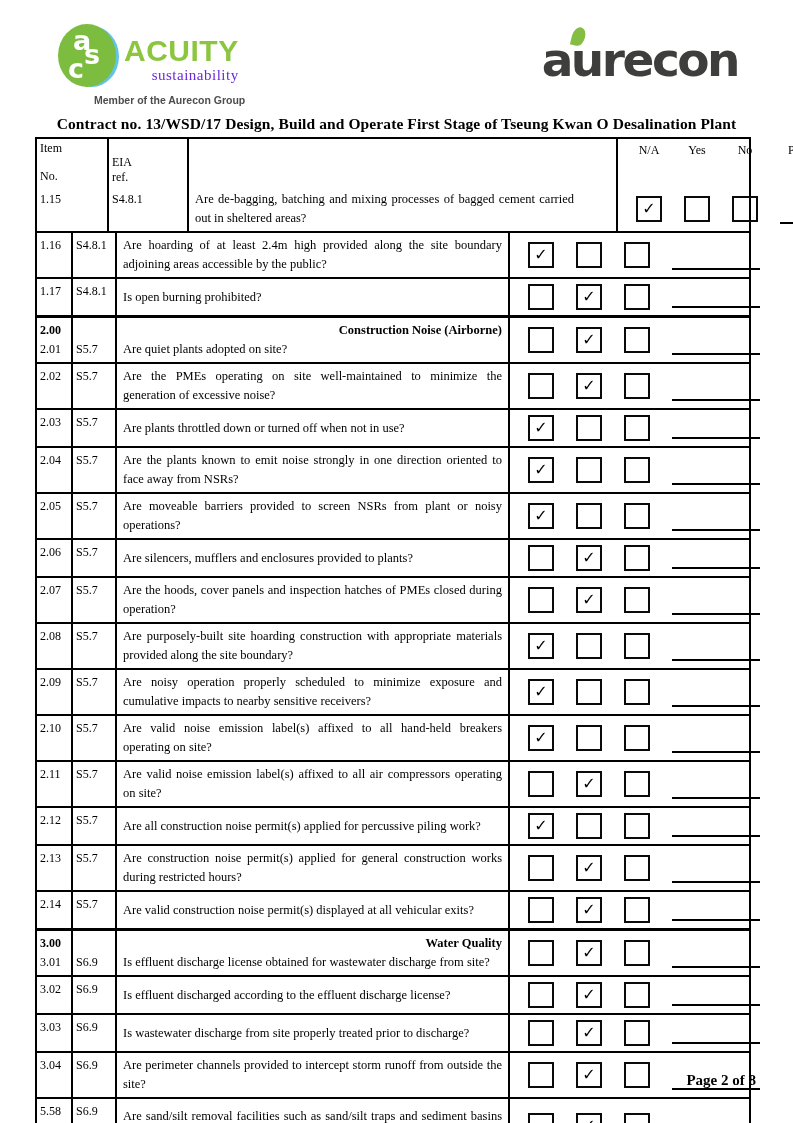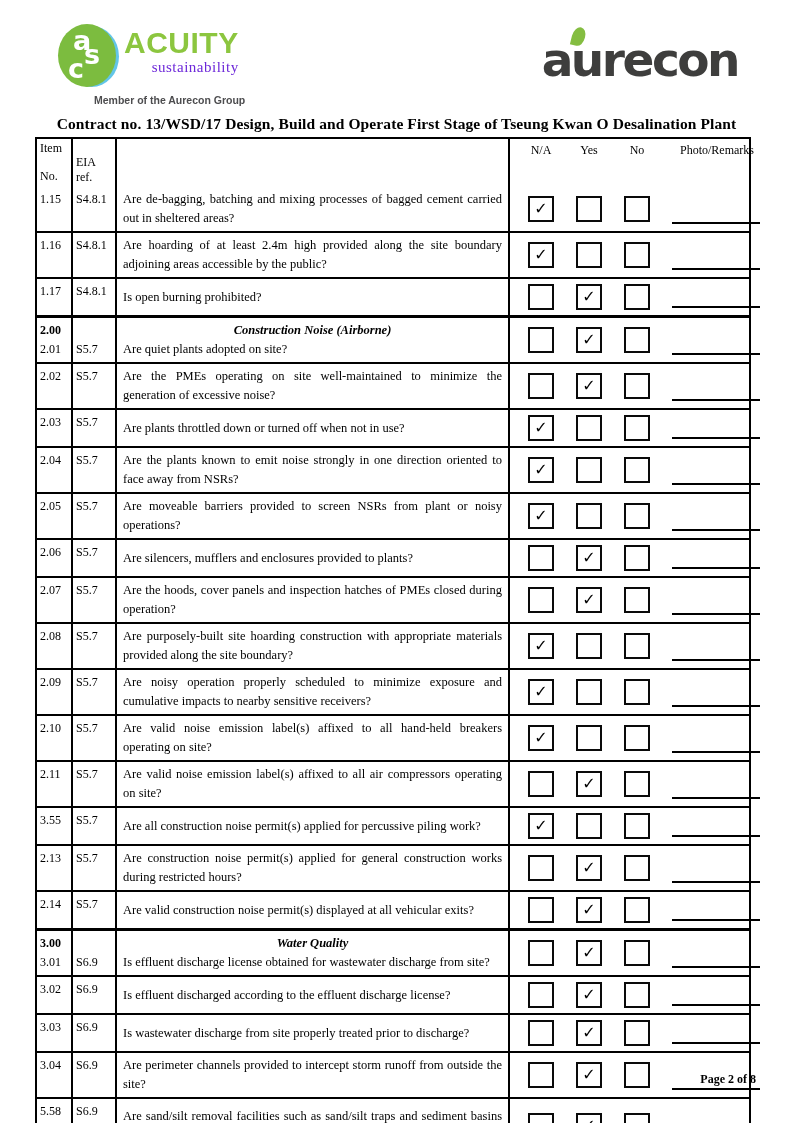--- a/index.html
+++ b/index.html
@@ -14,64 +14,64 @@
   .logo-row { display:flex; justify-content:space-between; align-items:flex-start; padding:24px 45px 0 58px; }
   .acuity { display:flex; flex-direction:column; }
   .acuity-top { display:flex; align-items:flex-start; }
   .monogram { position:relative; width:58px; height:63px; flex:0 0 auto; }
   .monogram .m-blue { position:absolute; left:6px; top:2px; width:55px; height:61px; background:#62c5e8; border-radius:50%; }
   .monogram .m-green { position:absolute; left:0; top:0; width:58px; height:63px; background:#7cbc3f; border-radius:50%; }
   .monogram .m-letter { position:absolute; z-index:2; color:#fff; font-family:"DejaVu Sans", sans-serif; font-weight:bold; font-size:27px; line-height:1; }
   .monogram .m-a { left:15px; top:3px; }
   .monogram .m-s { left:26px; top:17px; }
   .monogram .m-c { left:10px; top:31px; }
-  .acuity-text { display:flex; flex-direction:column; align-items:flex-end; margin-left:8px; margin-top:4px; }
+  .acuity-text { display:flex; flex-direction:column; align-items:flex-end; margin-left:8px; margin-top:12px; }
   .acuity-name { color:#8cc63f; font-family:"Liberation Sans", sans-serif; font-weight:bold; font-size:30px; line-height:1; letter-spacing:0.5px; }
   .acuity-tag { color:#6d28d9; font-family:Liberation Serif, serif; font-size:15px; line-height:1.1; letter-spacing:0.5px; margin-top:1px; }
   .acuity-member { color:#4d4d4f; font-family:"Liberation Sans", sans-serif; font-weight:bold; font-size:10.5px; margin-top:7px; margin-left:36px; }
 
   .aurecon { position:relative; margin-top:12px; margin-right:10px; }
   .aurecon .leaf { position:absolute; left:30px; top:-9px; width:13px; height:19px; background:#84bd41; border-radius:55% 45% 50% 0; transform:rotate(14deg); }
   .aurecon-name { color:#3e3e3d; font-family:"DejaVu Sans", sans-serif; font-weight:bold; font-size:47px; line-height:1; letter-spacing:-2.5px; }
 
   
   .doc-title { text-align:center; font-weight:bold; font-size:15.5px; margin-top:9px; letter-spacing:0.1px; }
 
   
   .tbl { margin:4px 0 0 35px; width:716px; border:2px solid #000; border-bottom-width:3px; }
   .row { display:grid; grid-template-columns:34px 44px 393px 1fr; border-top:2px solid #000; min-height:38px; }
-  .row:first-child { border-top:none; }
+  .row:first-child { border-top:none;gap:36px; }
   .row.sec { border-top-width:3px; }
   .row:last-child { min-height:56px; }
   .c { border-left:2px solid #000; padding:2px 3px; }
   .c:first-child { border-left:none; }
 
   .hdr { min-height:40px; }
   .hdr .item-h { display:flex; flex-direction:column; justify-content:space-between; font-size:12px; padding:2px 2px 3px 3px; }
   .hdr .eia-h { font-size:12px; padding-top:16px; }
   .hdr .labels { display:flex; align-items:flex-start; padding:4px 4px 0 18px; }
   .hlab { width:26px; text-align:center; font-size:12px; flex:0 0 auto; margin-right:22px; }
   .hlab.remarks { width:auto; margin-left:8px; margin-right:0; font-size:12px; }
 
   .item-cell { font-size:12px; padding-top:3px; line-height:19px; }
   .secno { font-weight:bold; }
   .eia-cell { font-size:12px; padding-top:3px; line-height:19px; }
   .row.sec .eia-cell { padding-top:22px; }
   .q-cell { display:flex; flex-direction:column; justify-content:center; font-size:12.5px; line-height:19px; padding:3px 6px; }
-  .sectitle { font-weight:bold; text-align:center;font-style:italic; }
+  .sectitle { font-weight:bold; text-align:right; }
   .qtext { text-align:justify; }
 
   .checks { display:flex; align-items:center; padding:0 5px 0 18px; }
   .box { width:26px; height:26px; border:2px solid #0a0a0a; flex:0 0 auto; margin-right:22px;
          display:flex; align-items:center; justify-content:center;
          font-family:"DejaVu Sans", sans-serif; font-size:16px; line-height:1; }
   .remark-line { margin-left:auto; align-self:flex-end; width:88px; margin-bottom:7px; border-bottom:2px solid #000; height:0; }
 
   
-  .page-footer { position:absolute; right:37px; top:1072px; font-size:12px; font-weight:bold; }
+  .page-footer { position:absolute; right:37px; top:1072px; font-size:15px; font-weight:bold; }
 </style>
 </head>
 <body>
 
 <div class="logo-row">
   <div class="acuity">
     <div class="acuity-top">
       <div class="monogram">
         <span class="m-blue"></span>
         <span class="m-green"></span>
@@ -344,21 +344,21 @@
     <div class="c checks">
       <span class="box"></span>
       <span class="box checked">✓</span>
       <span class="box"></span>
       <span class="remark-line"></span>
     </div>
   </div>
       <div class="row">
     <div class="c item-cell">
 
-      <div class="itemno">3.55</div>
+      <div class="itemno">2.12</div>
     </div>
     <div class="c eia-cell">S5.7</div>
     <div class="c q-cell">
 
       <div class="qtext">Are all construction noise permit(s) applied for percussive piling work?</div>
     </div>
     <div class="c checks">
       <span class="box checked">✓</span>
       <span class="box"></span>
       <span class="box"></span>

